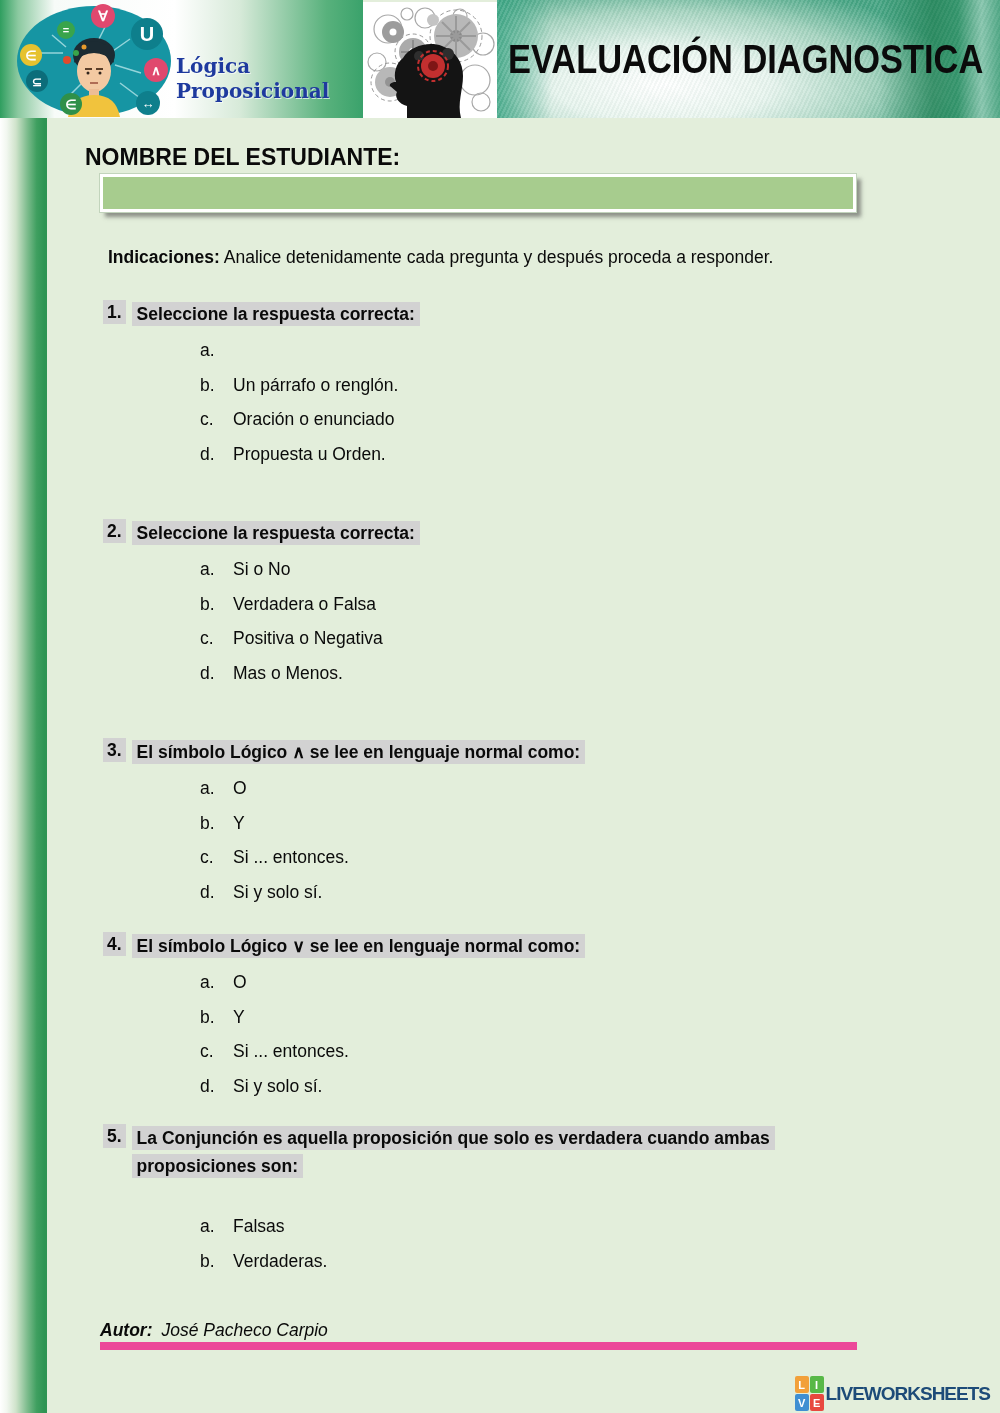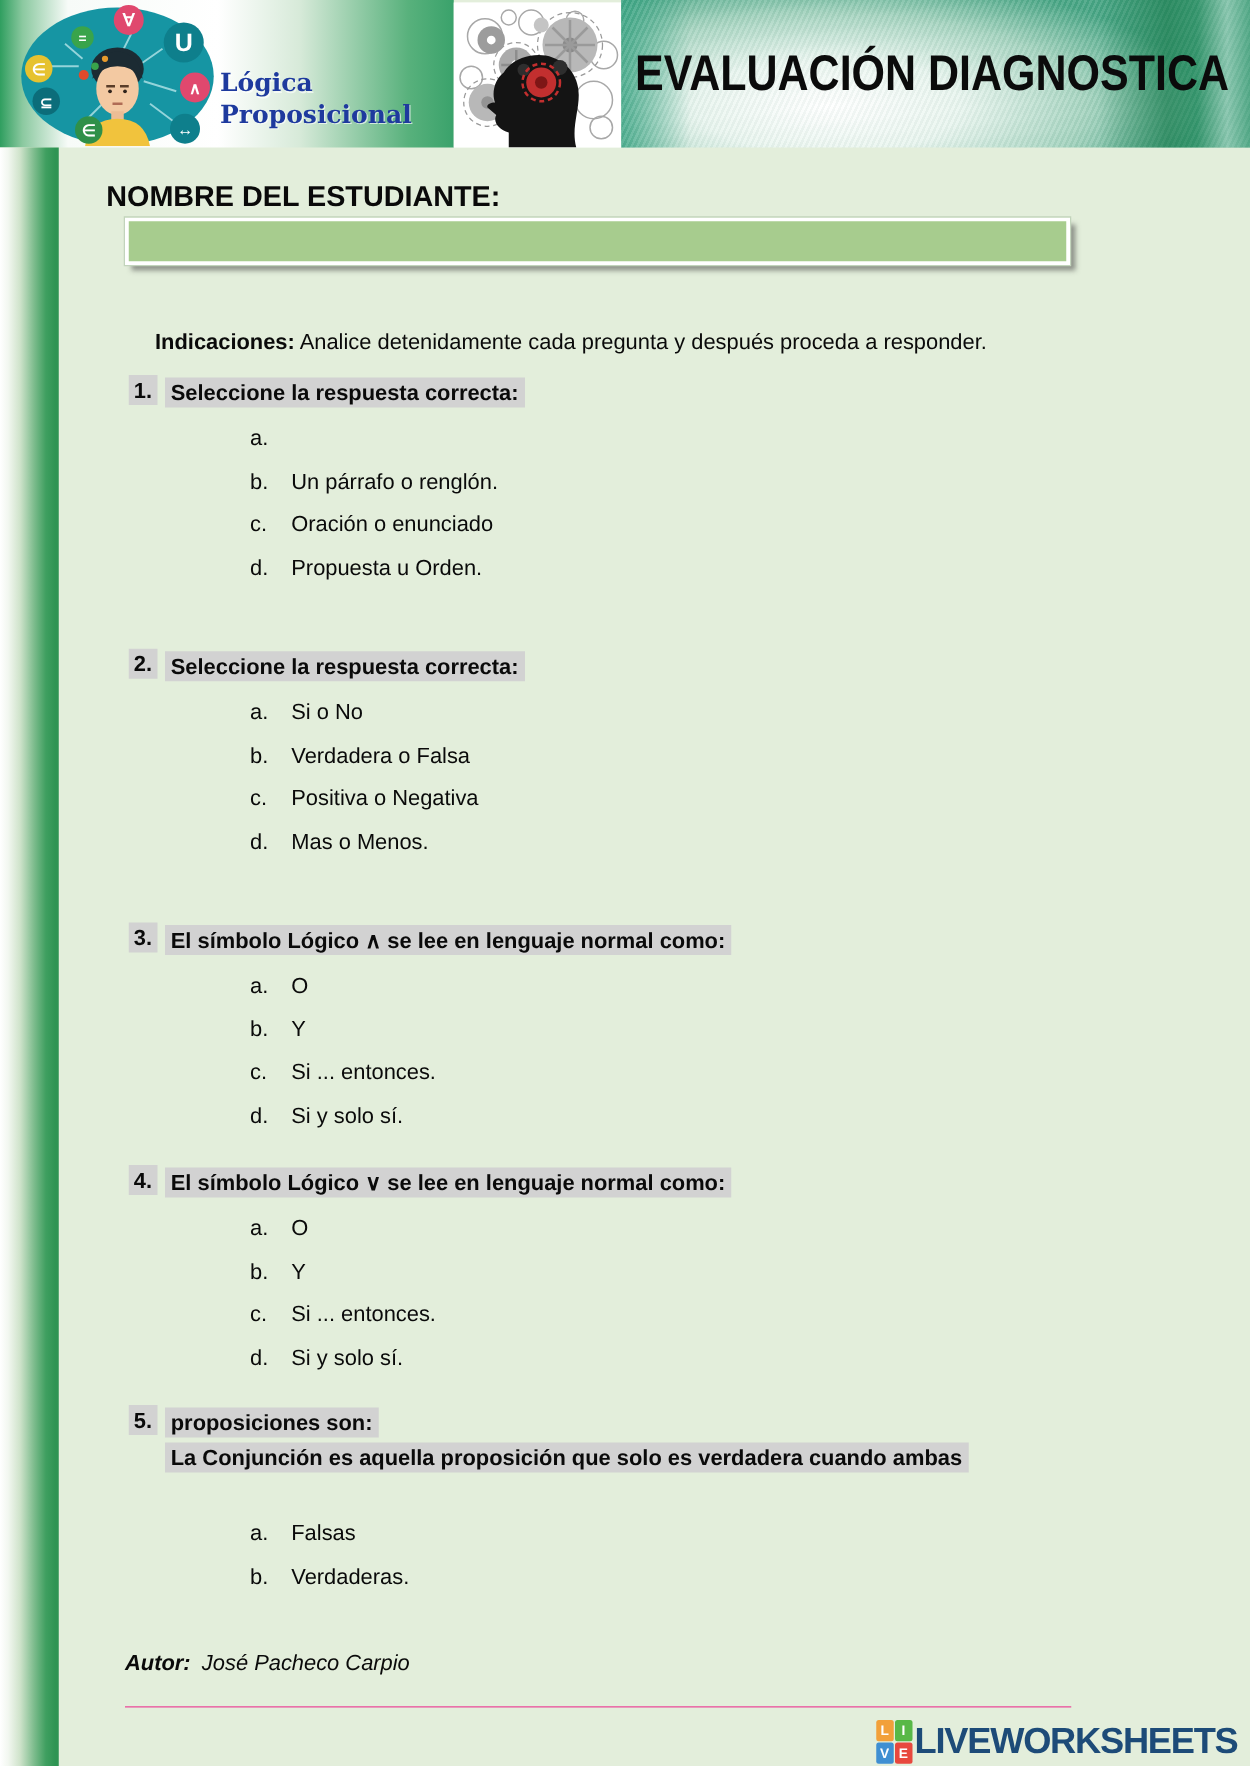--- a/index.html
+++ b/index.html
@@ -29,45 +29,45 @@
   .left-bar{position:absolute;left:0;top:118px;bottom:0;width:47px;
     background:linear-gradient(90deg,#ffffff 0%,#f2f7f0 14%,#cfe3cb 34%,#7dbc8d 58%,#3f9f60 78%,#2e9453 94%,#2e9453 100%);}
 
   
   .hl{background:#d2d2d2;padding:2px 5px;box-decoration-break:clone;}
   .hl:empty{display:none;padding:0;}
   .name-label{position:absolute;left:85px;top:144px;font-size:23px;font-weight:bold;}
   .name-input{position:absolute;left:100px;top:174px;width:734px;height:32px;
     background:#a7cc8e;border:3px solid #ffffff;box-shadow:5px 5px 4px rgba(70,70,70,.55);
     outline:1px solid #c2d4bc;font-size:18px;padding:0 8px;font-family:"Liberation Sans",sans-serif;}
-  .instructions{position:absolute;left:108px;top:243px;width:751px;margin:16px;
+  .instructions{position:absolute;left:108px;top:243px;width:751px;margin:0;
     font-size:17.5px;line-height:28px;text-align:justify;}
   .instructions .lbl{font-weight:bold;}
 
   .question{position:absolute;left:103px;width:800px;}
   .q1{top:302px}.q2{top:521px}.q3{top:740px}.q4{top:934px}.q5{top:1126px}
   .q-header{display:flex;align-items:flex-start;font-weight:bold;font-size:17.5px;}
   .q-num{flex:none;margin-right:6px;}
   .q-num .hl{padding:2px 4px;}
   .q-line{height:28px;line-height:24px;}
   .options{margin:3px 0 0 97px;font-size:17.5px;}
   .opt{display:flex;line-height:34.5px;cursor:pointer;}
   .opt-letter{flex:none;width:33px;}
   .q5 .options{margin-top:27px;}
   .q5 .opt{line-height:35px;}
 
-  .author-block{position:absolute;left:100px;top:1320px;width:757px;padding-bottom:24px;
-    border-bottom:1px solid #ec4899;font-size:17.5px;font-style:italic;}
+  .author-block{position:absolute;left:100px;top:1320px;width:757px;padding-bottom:1px;
+    border-bottom:8px solid #ec4899;font-size:17.5px;font-style:italic;}
   .author-label{font-weight:bold;margin-right:9px;}
 
   .brand{position:absolute;right:10px;bottom:2px;display:flex;align-items:center;gap:2px;}
   .brand-grid{display:grid;grid-template-columns:14px 14px;grid-auto-rows:17px;gap:1px;}
   .tile{display:flex;align-items:center;justify-content:center;color:#fff;font-weight:bold;
     font-size:11px;border-radius:2px;}
-  .brand-text{font-size:29px;font-weight:bold;color:#1d4b78;letter-spacing:-1px;white-space:nowrap;}
+  .brand-text{font-size:19px;font-weight:bold;color:#1d4b78;letter-spacing:-1px;white-space:nowrap;}
 </style>
 </head>
 <body>
 
 <div class="page">
 
   <header class="banner">
     <div class="banner-left">
       <svg class="logo-svg" width="168" height="114" viewBox="0 0 168 114">
         <ellipse cx="84" cy="58" rx="77" ry="55" fill="#1695a3"></ellipse>
@@ -262,22 +262,22 @@
           <span class="opt-letter">d.</span>
           <span>Si y solo sí.</span>
         </div>
     </div>
   </section>
 
   <section class="question q5">
     <div class="q-header">
       <span class="q-num"><span class="hl">5.</span></span>
       <span>
+        <div class="q-line"><span class="hl">La Conjunción es aquella proposición que solo es verdadera cuando ambas</span></div>
         <div class="q-line"><span class="hl">proposiciones son:</span></div>
-        <div class="q-line"><span class="hl">La Conjunción es aquella proposición que solo es verdadera cuando ambas</span></div>
       </span>
     </div>
     <div class="options">
       <div class="opt">
           <span class="opt-letter">a.</span>
           <span>Falsas</span>
         </div>
       <div class="opt">
           <span class="opt-letter">b.</span>
           <span>Verdaderas.</span>

